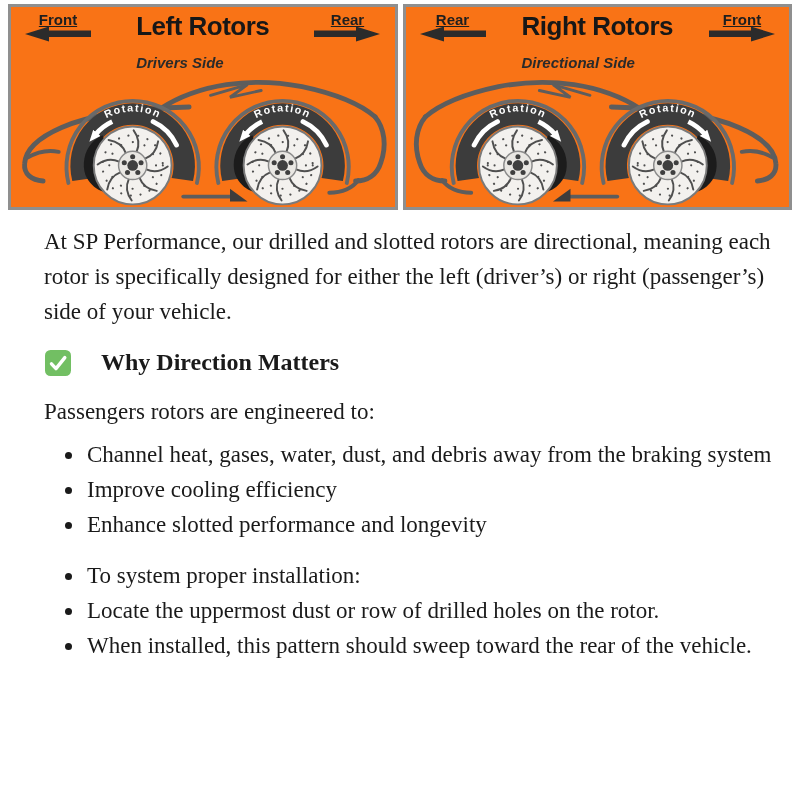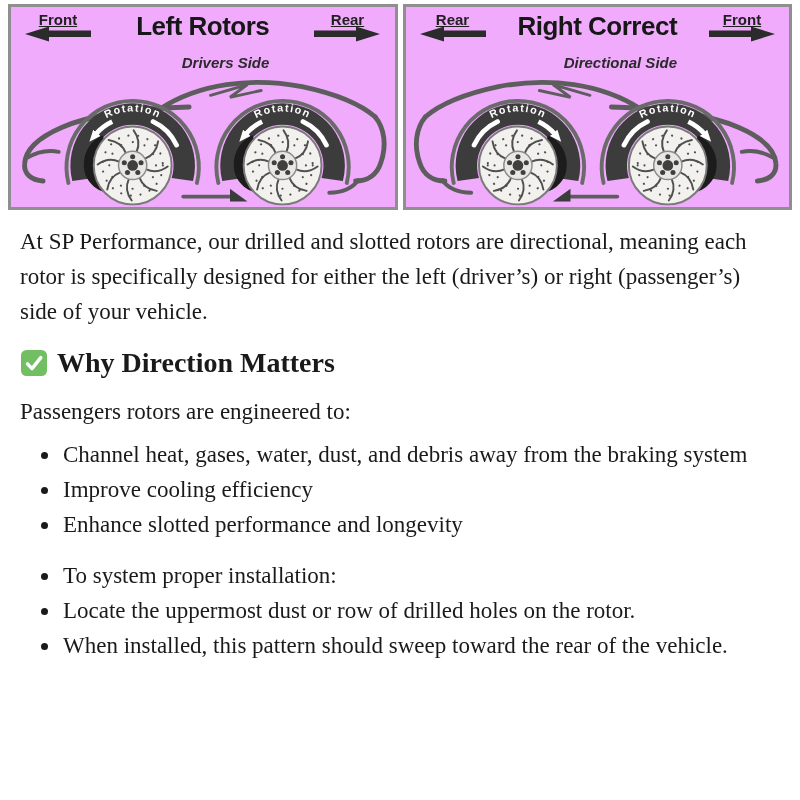--- a/index.html
+++ b/index.html
@@ -1,33 +1,33 @@
 <!DOCTYPE html>
 <html><head>
 <meta charset="utf-8">
 <style>
   html,body{margin:0;padding:0;background:#fff;}
   body{width:800px;height:800px;font-family:"Liberation Serif",serif;color:#1a1a1a;overflow:hidden;}
 
   
   .diagram-row{display:flex;gap:5px;padding:4px 8px 0 8px;}
-  .panel{flex:1;border:3px solid #8f8f8f;background:#f0abfc;height:206px;box-sizing:border-box;overflow:hidden;}
+  .panel{flex:1;border:3px solid #8f8f8f;background:#f97316;height:206px;box-sizing:border-box;overflow:hidden;}
   .panel-header{display:flex;justify-content:space-between;align-items:flex-start;padding:5px 8px 0 8px;font-family:"Liberation Sans",sans-serif;}
   .corner{display:flex;flex-direction:column;align-items:center;width:78px;flex:0 0 auto;}
   .corner .lbl{font-weight:bold;font-size:15px;text-decoration:underline;color:#1f1f1f;line-height:1.1;}
   .corner svg{margin-top:-3px;display:block;}
-  .titles{text-align:right;margin-top:1px;}
+  .titles{text-align:left;margin-top:1px;}
   .title{font-size:26px;font-weight:bold;color:#171717;line-height:1;letter-spacing:-0.5px;}
   .subtitle{font-size:15px;font-weight:bold;font-style:italic;color:#2a2a2a;margin-top:16px;line-height:1.1;}
   .car-svg{display:block;width:100%;height:146px;}
 
   
-  .content{padding:14px 24px 0 20px;font-size:23px;line-height:35px;}
+  .content{padding:14px 24px 0 20px;font-size:23px;line-height:35px;margin-left:24px;}
   .intro{margin:0 0 16px 0;max-width:750px;}
-  h2.sec{font-size:28px;line-height:35px;margin:0;display:flex;align-items:center;gap:9px;font-weight:bold;text-align:right;}
+  h2.sec{font-size:24px;line-height:35px;margin:0;display:flex;align-items:center;gap:29px;font-weight:bold;text-align:right;}
   h2.sec.h1m{margin-bottom:14px;}
   h2.sec.h2m{margin-bottom:12px;font-weight:normal;}
   h2.sec .hicon{flex:0 0 auto;display:inline-flex;}
   .lead{margin:0 0 8px 0;}
   ul.blist{margin:0 0 16px 0;padding-left:41px;max-width:705px;}
   ul.blist li{padding-left:2px;}
 </style>
 </head>
 <body>
 
@@ -138,21 +138,21 @@
 
   <div class="panel">
     <div class="panel-header">
       <div class="corner">
         <span class="lbl">Rear</span>
         <svg width="66" height="16" viewBox="0 0 66 16">
             <path d="M 24,4.5 L 66,4.5 L 66,11 L 24,11 L 24,15.5 L 0,8 L 24,0.5 Z" fill="#2b2b2b"></path>
           </svg>
       </div>
       <div class="titles">
-        <div class="title">Right Correct</div>
+        <div class="title">Right Rotors</div>
         <div class="subtitle">Directional Side</div>
       </div>
       <div class="corner">
         <span class="lbl">Front</span>
         <svg width="66" height="16" viewBox="0 0 66 16">
             <path d="M 42,4.5 L 0,4.5 L 0,11 L 42,11 L 42,15.5 L 66,8 L 42,0.5 Z" fill="#2b2b2b"></path>
           </svg>
       </div>
     </div>
     <svg class="car-svg" viewBox="0 0 380 150" preserveAspectRatio="xMidYMid meet">

